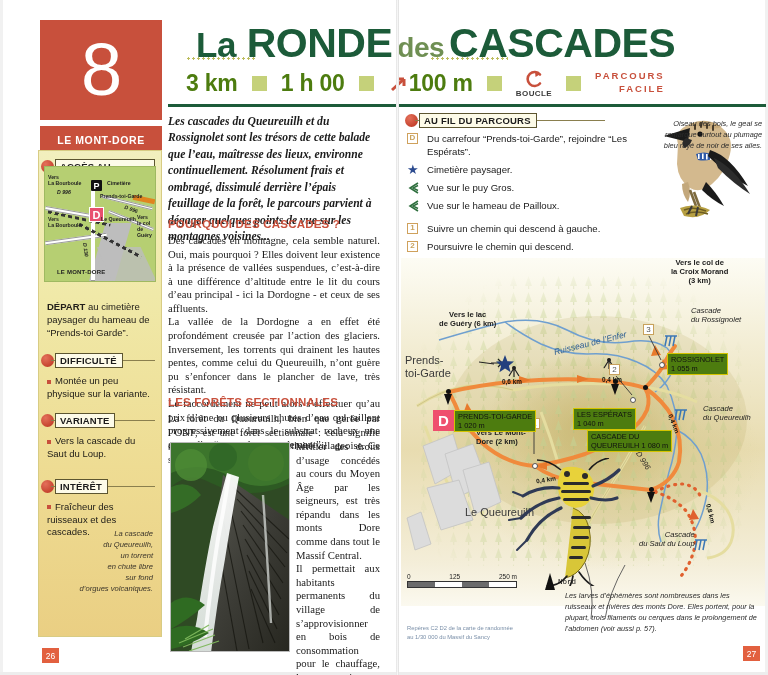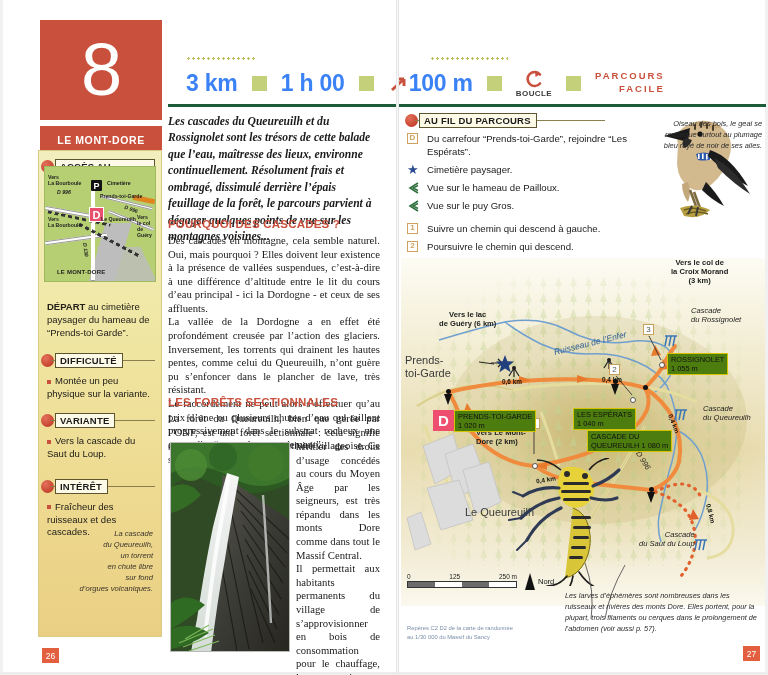--- a/index.html
+++ b/index.html
@@ -37,21 +37,21 @@
   .big-title .light { font-weight:bold; font-size:35px; }
   .big-title .des { font-size:28px; font-weight:bold; color:#6f8f53; padding:0 5px; }
   .dots { position:absolute; top:38px; height:4px;
           background-image:radial-gradient(circle, #bdbd5e 1px, transparent 1.2px);
           background-size:5px 5px; }
   .dots.d1 { left:14px; width:70px; }
   .dots.d2 { left:258px; width:78px; }
 
   .stats { position:absolute; left:14px; top:48px; display:flex; align-items:center;
            height:34px; }
-  .stat { font-size:23px; font-weight:bold; color:#3b82f6; white-space:nowrap; letter-spacing:-.2px;}
+  .stat { font-size:23px; font-weight:bold; color:#4d7c0f; white-space:nowrap; letter-spacing:-.2px;}
   .sq { width:15px; height:15px; background:#c5d17a; margin:0 14px; flex:0 0 auto; }
   .arrow-up { display:inline-block; color:#c8503c; font-size:22px; transform:rotate(0deg); margin-right:1px;}
   .boucle { display:flex; flex-direction:column; align-items:center; line-height:1; }
   .boucle .c { font-size:26px; font-weight:bold; color:#c8503c; height:22px; }
   .boucle .lbl { font-size:8px; font-weight:bold; color:#3b3b3b; letter-spacing:.4px; }
   .facile { display:flex; flex-direction:column; line-height:1.35;text-align:right; }
   .facile div { font-size:9.5px; font-weight:bold; color:#c8503c; letter-spacing:2px; }
 
   .green-rule { position:absolute; left:168px; top:104px; width:598px; height:3px; background:#1c5b39; }
 
@@ -146,21 +146,21 @@
   .kmlab { position:absolute; font-size:6.4px; color:#111; font-weight:600; }
   .dot-node { position:absolute; width:5px; height:5px; border-radius:50%; background:#111; }
   .dot-open { position:absolute; width:6px; height:6px; border-radius:50%; background:#fff; border:1.4px solid #555;}
   .pin { position:absolute; width:0; height:0; border-left:4px solid transparent;
          border-right:4px solid transparent; border-top:11px solid #111; }
 
   .scalebar { position:absolute; left:6px; bottom:18px; width:110px; }
   .sb-bar { display:flex; height:7px; border:1px solid #333; }
   .sb-bar div { flex:1; }
   .sb-num { display:flex; justify-content:space-between; font-size:6.5px; color:#222; margin-bottom:1px;}
-  .northbox { position:absolute; left:124px; bottom:16px; display:flex; align-items:center; }
+  .northbox { position:absolute; left:144px; bottom:16px; display:flex; align-items:center;font-family:Liberation Mono, monospace; }
   .north-arrow { width:0; height:0; border-left:5px solid transparent; border-right:5px solid transparent;
                  border-bottom:17px solid #111; margin-right:3px; }
   .north-txt { font-size:7.5px; color:#111; }
 
   .repere { position:absolute; left:8px; bottom:34px; width:150px;
             font-size:5.8px; color:#7a8fa8; line-height:1.45; }
   .larve-cap { position:absolute; left:166px; bottom:40px; width:196px;
                font-size:7.3px; font-style:italic; color:#2b2b2b; line-height:1.5; }
   .pagenum-r { position:absolute; right:8px; bottom:14px; width:17px; height:15px; background:#e2603f;
                color:#fff; font-size:8.5px; display:flex; align-items:center; justify-content:center; }
@@ -334,20 +334,24 @@
             <path d="M12 204 L44 192"></path>
             <path d="M14 196 L38 182"></path>
           <path d="M18 208 L48 198"></path>
         </g>
         <path d="M0 44 Q18 36 30 52 Q16 66 0 70 Z" fill="#357027" opacity=".9"></path>
       </svg>
     </div>
   </div>
 
   <div class="title-wrap">
+    <div class="big-title">
+      <span class="light">La</span>
+      <span>RONDE</span><span class="des">des</span><span>CASCADES</span>
+    </div>
     <div class="dots d1"></div>
     <div class="dots d2"></div>
 
     <div class="stats">
       <span class="stat">3 km</span>
       <span class="sq"></span>
       <span class="stat">1 h 00</span>
       <span class="sq"></span>
       <span class="stat">
         <svg class="arrow-up" width="20" height="20" viewBox="0 0 20 20" style="vertical-align:-3px;">
@@ -391,30 +395,30 @@
         <span class="fil-ic"><span class="star-ic">★</span></span>
         <span>Cimetière  paysager.</span>
       </div>
       <div class="fil-row">
         <span class="fil-ic">
           <svg width="14" height="12" viewBox="0 0 14 12">
             <path d="M11 1 L3 6 L11 11" stroke="#2f6f3e" stroke-width="1.6" fill="none"></path>
             <path d="M11 3.5 L6 6 L11 8.5" stroke="#2f6f3e" stroke-width="1.4" fill="none"></path>
           </svg>
         </span>
-        <span>Vue sur le hameau de Pailloux.</span>
+        <span>Vue sur le puy Gros.</span>
       </div>
       <div class="fil-row">
         <span class="fil-ic">
           <svg width="14" height="12" viewBox="0 0 14 12">
             <path d="M11 1 L3 6 L11 11" stroke="#2f6f3e" stroke-width="1.6" fill="none"></path>
             <path d="M11 3.5 L6 6 L11 8.5" stroke="#2f6f3e" stroke-width="1.4" fill="none"></path>
           </svg>
         </span>
-        <span>Vue sur le puy Gros.</span>
+        <span>Vue sur le hameau de Pailloux.</span>
       </div>
       <div style="height:5px"></div>
       <div class="fil-row">
         <span class="fil-ic">
             <span class="mini-box">1</span>
           </span>
         <span>Suivre un chemin qui descend à gauche.</span>
       </div>
       <div class="fil-row">
         <span class="fil-ic">

